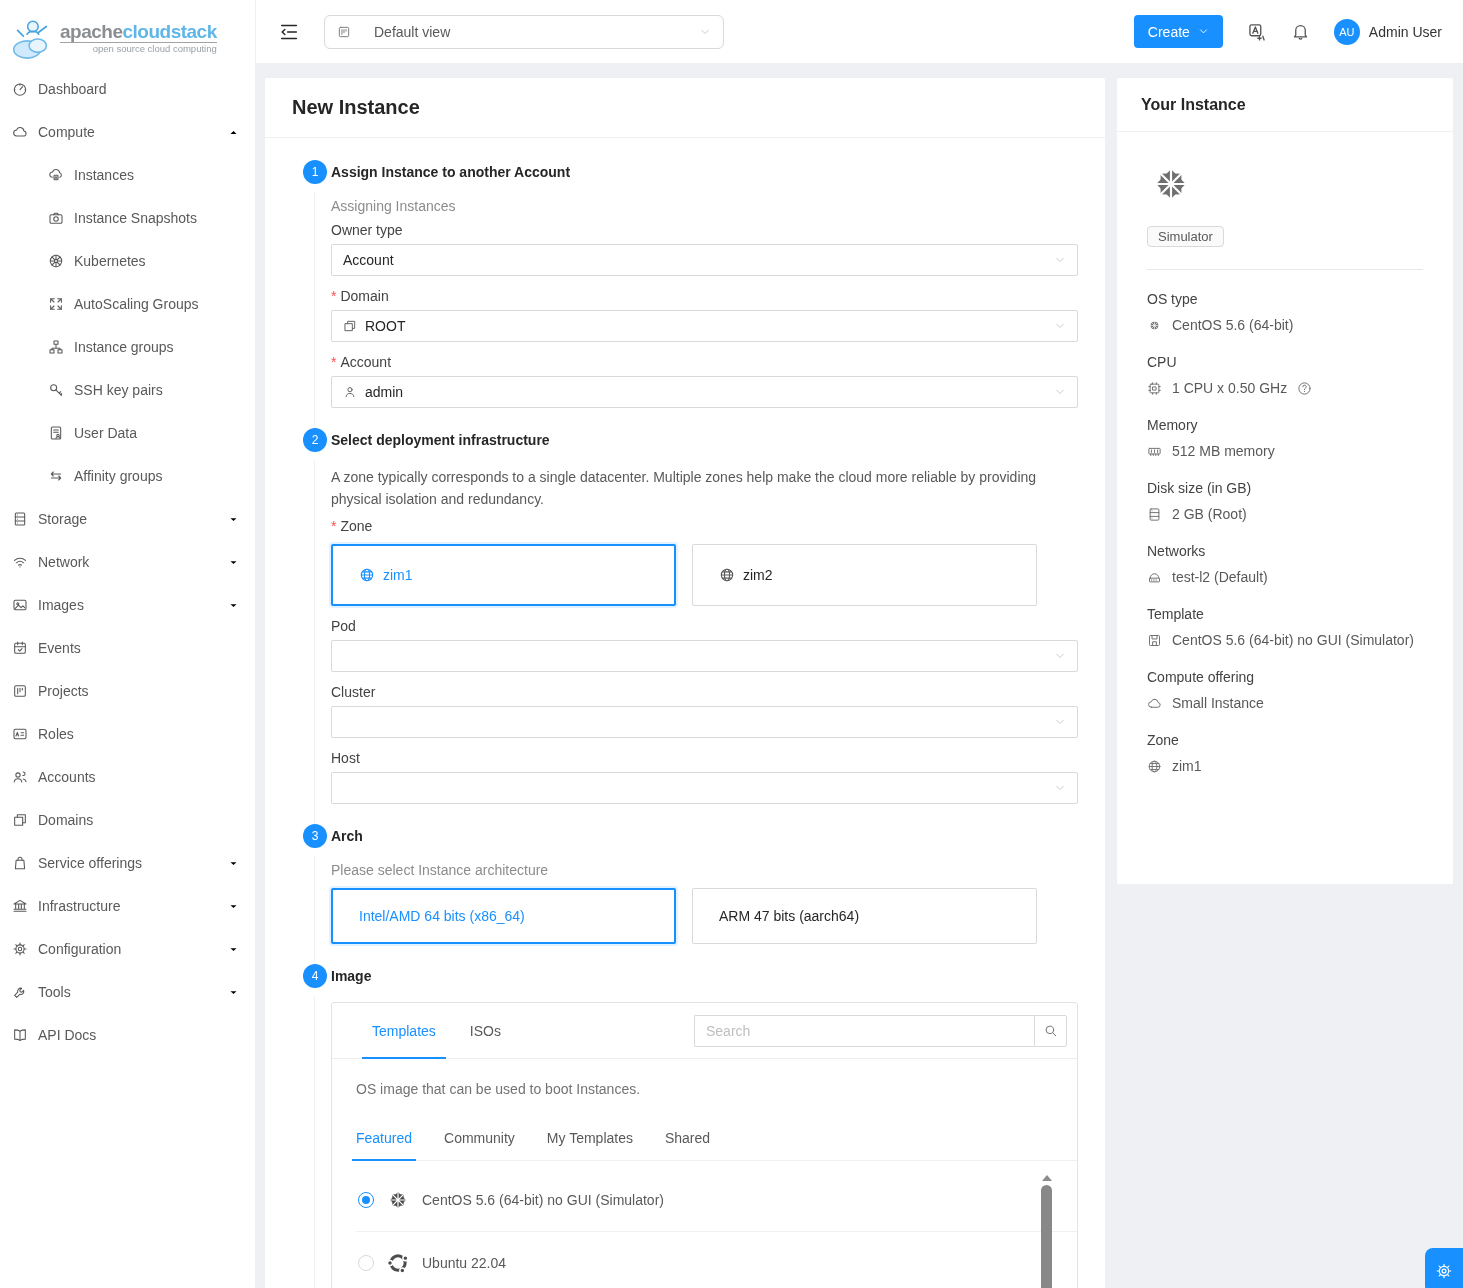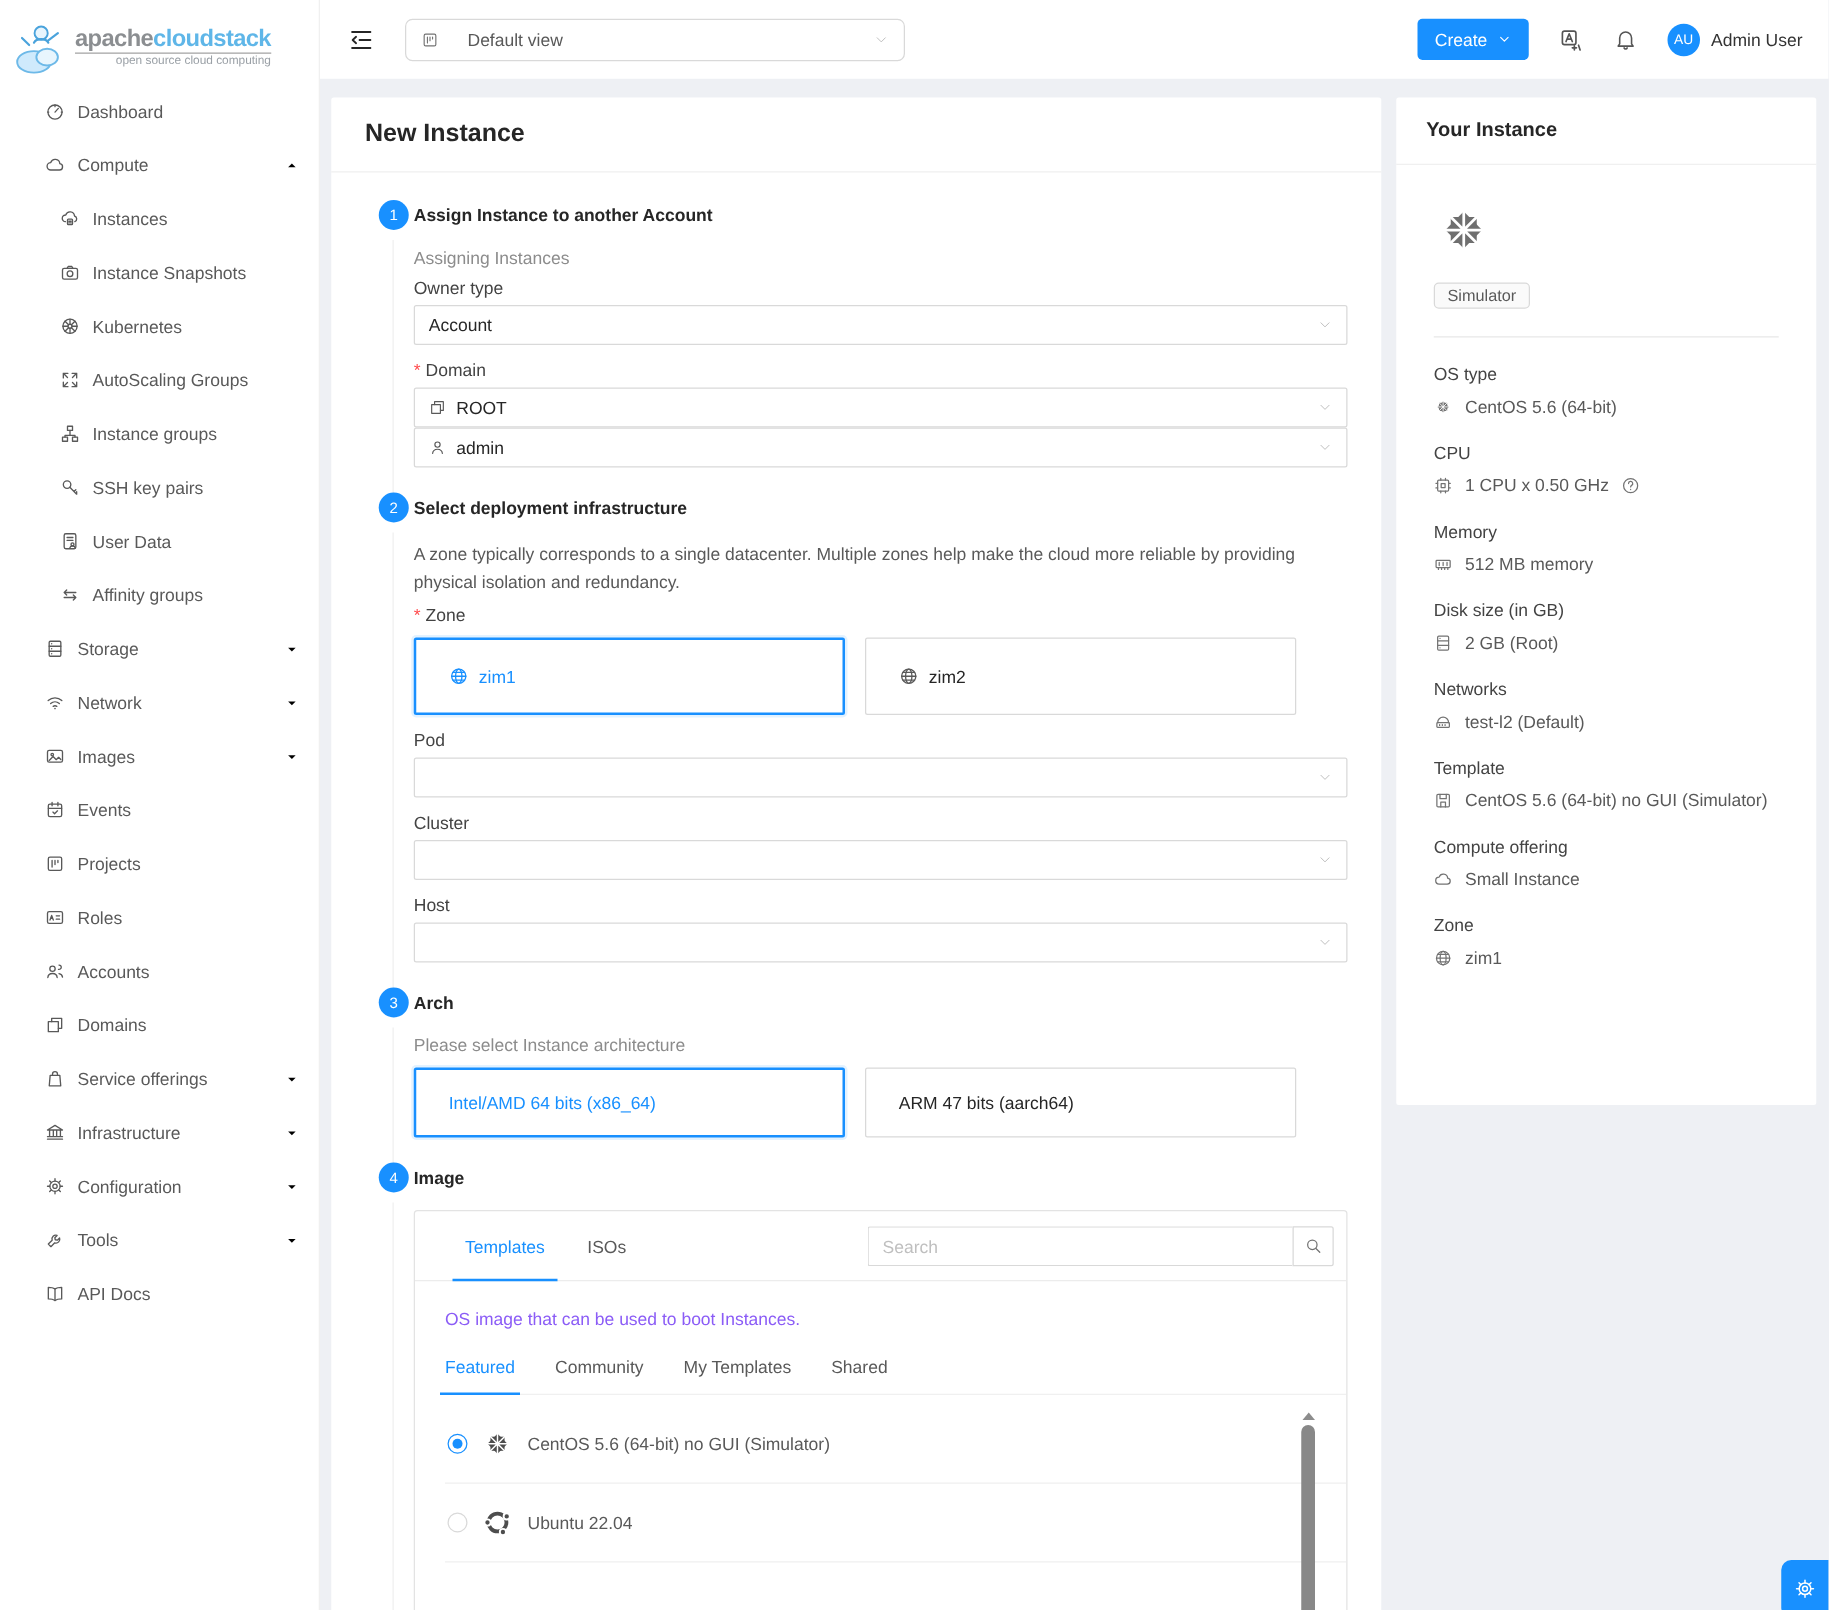--- a/index.html
+++ b/index.html
@@ -11,21 +11,21 @@
   #app { position:relative; width:1463px; height:1288px; overflow:hidden; background:#eef0f4; }
 
   
   .sidebar { position:absolute; left:0; top:0; width:256px; height:1288px; background:#fff; border-right:1px solid #f0f0f0; z-index:6; }
   .logo { height:64px; display:flex; align-items:center; padding:12px 10px 0 8px; gap:6px; }
   .logo-text { line-height:1.05; }
   .logo-title { font-size:19px; font-weight:bold; letter-spacing:-0.5px; }
   .logo-title .g { color:#8b8e91; } .logo-title .b { color:#5fb6e8; }
   .logo-tag { font-size:9.5px; color:#9aa0a6; border-top:1px solid #a3a3a3; padding-top:1px; text-align:right; }
   .nav { padding-top:2px; }
-  .nav-item { position:relative; height:40px; margin:3px 0; display:flex; align-items:center; gap:10px; padding-left:36px; color:#595959; cursor:pointer; }
+  .nav-item { position:relative; height:40px; margin:3px 0; display:flex; align-items:center; gap:10px; padding-left:12px; color:#595959; cursor:pointer; }
   .nav-item .ic { color:#595959; }
   .nav-item.sub { padding-left:48px; }
   .nav-label { white-space:nowrap; }
   .caret { position:absolute; right:16px; width:11px; height:11px; color:#8c8c8c; stroke-width:2; }
   .caret.down { transform:rotate(180deg); }
 
   
   .topbar { position:absolute; left:256px; right:0; top:0; height:63px; background:#fff; display:flex; align-items:center; padding:0 21px 0 22px; z-index:5; }
   .fold { width:22px; height:22px; color:#262626; cursor:pointer; }
   .view-select { margin-left:24px; width:400px; height:34px; border:1px solid #d9d9d9; border-radius:6px; display:flex; align-items:center; gap:23px; padding:0 12px; color:#595959; position:relative; cursor:pointer; }
@@ -68,21 +68,21 @@
   .tabbox { border:1px solid #e3e3e3; border-radius:3px; margin-top:12px; height:400px; overflow:hidden; }
   .tabbar { height:56px; border-bottom:1px solid #ececec; display:flex; align-items:center; padding:0 10px 0 40px; }
   .tab { position:relative; height:56px; display:flex; align-items:center; color:#595959; margin-right:34px; cursor:pointer; }
   .tab.active { color:#1890ff; }
   .tab.active::after { content:''; position:absolute; left:-10px; right:-10px; bottom:0; height:2px; background:#1890ff; }
   .searchgrp { margin-left:auto; display:flex;padding-left:39px; }
   .searchgrp input { width:340px; height:32px; border:1px solid #d9d9d9; border-right:none; border-radius:2px 0 0 2px; padding:0 11px; font-size:14px; font-family:inherit; color:#595959; outline:none; }
   .searchgrp input::placeholder { color:#bfbfbf; }
   .search-btn { width:33px; height:32px; border:1px solid #d9d9d9; border-radius:0 2px 2px 0; background:#fff; display:flex; align-items:center; justify-content:center; color:#737373; cursor:pointer; }
   .tab-inner { padding:22px 0 0 24px; }
-  .os-desc { color:#8b5cf6; margin-bottom:10px; }
+  .os-desc { color:#737373; margin-bottom:21px; }
   .ftabs { display:flex; gap:32px; border-bottom:1px solid #f0f0f0; margin-right:0; }
   .ftab { position:relative; padding:12px 0 14px; color:#595959; cursor:pointer; }
   .ftab.active { color:#1890ff; }
   .ftab.active::after { content:''; position:absolute; left:-4px; right:-4px; bottom:-1px; height:2px; background:#1890ff; }
   .tpl-list { position:relative; margin-top:8px; height:240px; overflow:hidden; }
   .tpl-row { height:63px; display:flex; align-items:center; gap:11px; border-bottom:1px solid #f0f0f0; padding-left:2px; cursor:pointer; }
   .radio { width:16px; height:16px; border-radius:50%; border:1px solid #d9d9d9; background:#fff; position:relative; flex:0 0 auto; }
   .radio.on { border-color:#1890ff; }
   .radio.on::after { content:''; position:absolute; left:3px; top:3px; width:8px; height:8px; border-radius:50%; background:#1890ff; }
   .os-logo { width:26px; height:26px; color:#4d4d4d; }
@@ -511,20 +511,21 @@
           <div class="f-label"><span class="req">*</span><span>Domain</span></div>
           <div class="select">
             <svg class="ic lic">
                 <use href="#i-block"></use>
               </svg>
             <span>ROOT</span>
             <svg class="ic chev">
                 <use href="#i-chev-down"></use>
               </svg>
           </div>
+          <div class="f-label"><span class="req">*</span><span>Account</span></div>
           <div class="select">
             <svg class="ic lic">
                 <use href="#i-user"></use>
               </svg>
             <span>admin</span>
             <svg class="ic chev">
                 <use href="#i-chev-down"></use>
               </svg>
           </div>
         </div>

